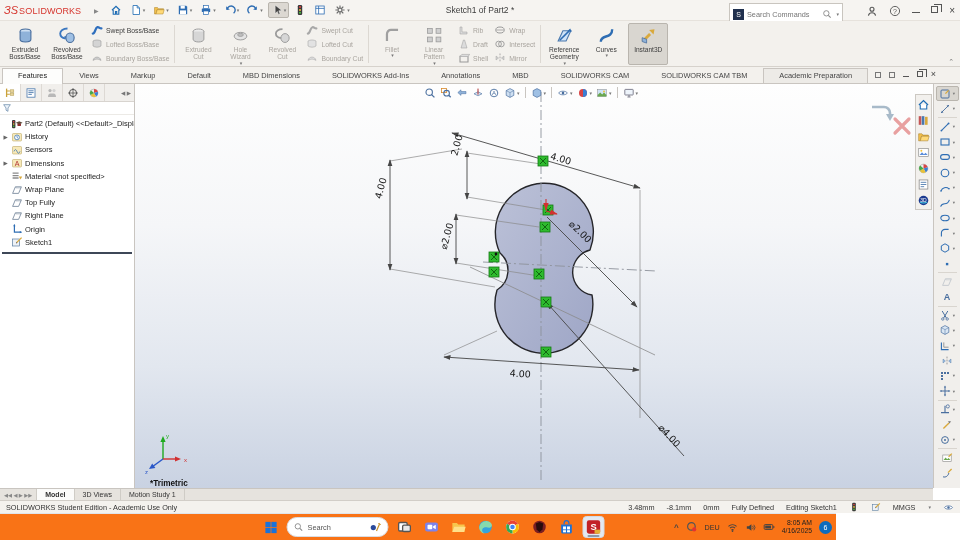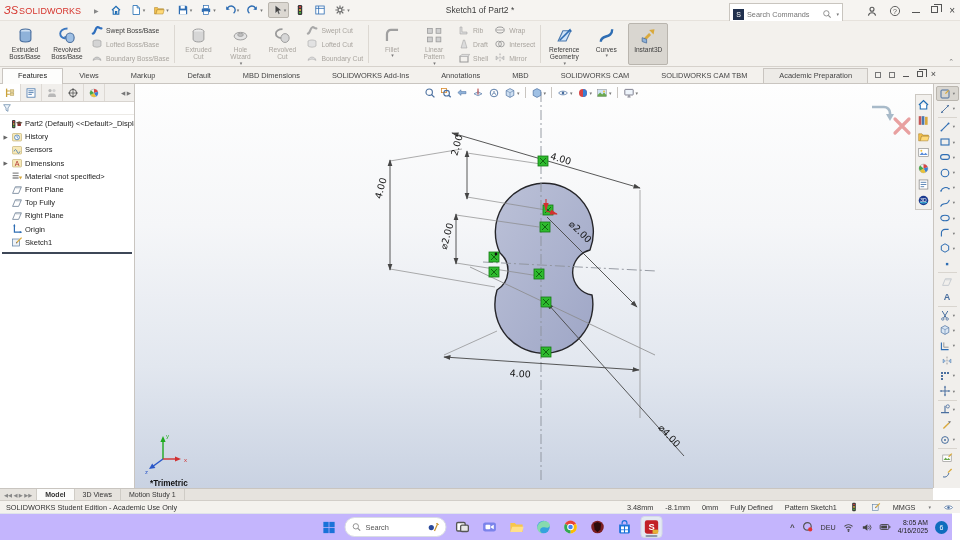--- a/index.html
+++ b/index.html
@@ -74,21 +74,21 @@
 .rtdiv{width:19px;height:1px;background:#d9d5cf;margin:1px 0;flex:none}
 
 #doctabs{position:absolute;left:0;top:488px;width:933px;height:12px;background:#e6e3de;border-top:1px solid #c9c5c0;display:flex;align-items:stretch;font-size:7px}
 #dtnav{display:flex;align-items:center;gap:2px;padding:0 4px;color:#888;font-size:5.2px}
 .dtab{padding:0 8px;display:flex;align-items:center;border-right:1px solid #cfccc6;color:#333;white-space:nowrap}
 .dtab.active{background:#fbfbfa;font-weight:bold;border-left:1px solid #cfccc6}
 
 #status{position:absolute;left:0;top:500px;right:0;height:13px;background:#f4f2ee;border-top:1px solid #d2cec8;display:flex;align-items:center;font-size:7.3px;color:#333;padding:0 6px;gap:12px}
 #status .grow{flex:1}
 
-#taskbar{position:absolute;left:0;top:513px;width:952px;height:27px;background:#c4b5fd;border-top:1px solid #e0e4ea}
+#taskbar{position:absolute;left:0;top:513px;width:836px;height:27px;background:#f97316;border-top:1px solid #e0e4ea}
 #tbcenter{position:absolute;left:calc(50% + 14px);top:0;height:100%;transform:translateX(-50%);display:flex;align-items:center;gap:5px}
 .tbi{width:22px;height:22px;display:flex;align-items:center;justify-content:center;border:1px solid transparent;border-radius:4px;position:relative}
 .tbi.active{background:#e4e9f2;border-color:#d4dbe6}
 .tbi.active::after{content:"";position:absolute;bottom:0;left:50%;transform:translateX(-50%);width:12px;height:2px;border-radius:2px;background:#8d99a8}
 #tbsearch{width:102px;height:20px;border-radius:10px;background:#fff;border:1px solid #d9dde3;display:flex;align-items:center;gap:4px;padding:0 6px;font-size:7.4px;color:#555}
 #tbsearch .lbl{flex:1}
 #tbtray{position:absolute;right:4px;top:0;height:100%;display:flex;align-items:center;gap:7px;font-size:7.2px;color:#333}
 #clock{text-align:right;font-size:6.8px;line-height:1.2;color:#222}
 #badge{width:13px;height:13px;border-radius:50%;background:#0f6cbd;color:#fff;display:flex;align-items:center;justify-content:center;font-size:7px}
 .chev{font-weight:bold;color:#444;font-size:8px}
@@ -596,21 +596,21 @@
           <span class="tlabel">Material &lt;not specified&gt;</span>
         </div>
         <div class="trow">
           <span class="texp"></span>
           <span class="icon">
             <svg width="12" height="12" viewBox="0 0 12 12">
               <path d="M1.6 9.4L4.4 2.8h6L7.6 9.4z" fill="none" stroke="#7d8da0" stroke-width=".9"></path>
               <path d="M4.4 2.8l.6 1.1h5.1" fill="none" stroke="#7d8da0" stroke-width=".5"></path>
             </svg>
           </span>
-          <span class="tlabel">Front Plane</span>
+          <span class="tlabel">Wrap Plane</span>
         </div>
         <div class="trow">
           <span class="texp"></span>
           <span class="icon">
             <svg width="12" height="12" viewBox="0 0 12 12">
               <path d="M1.6 9.4L4.4 2.8h6L7.6 9.4z" fill="none" stroke="#7d8da0" stroke-width=".9"></path>
               <path d="M4.4 2.8l.6 1.1h5.1" fill="none" stroke="#7d8da0" stroke-width=".5"></path>
             </svg>
           </span>
           <span class="tlabel">Top Fully</span>
@@ -1167,21 +1167,21 @@
       <div class="dtab">Motion Study 1</div>
     </div>
 
   <div id="status">
     <span>SOLIDWORKS Student Edition - Academic Use Only</span>
     <span class="grow"></span>
     <span>3.48mm</span>
     <span>-8.1mm</span>
     <span>0mm</span>
     <span>Fully Defined</span>
-    <span>Pattern Sketch1</span>
+    <span>Editing Sketch1</span>
     <span class="icon" id="st-traffic">
         <svg width="10" height="10" viewBox="0 0 12 12">
           <rect x="3.8" y="1" width="4.4" height="10" rx="1.2" fill="#3a3a3a"></rect>
           <circle cx="6" cy="3" r="1" fill="#e84040"></circle>
           <circle cx="6" cy="5.9" r="1" fill="#f4c23a"></circle>
           <circle cx="6" cy="8.8" r="1" fill="#49c43e"></circle>
         </svg>
       </span>
     <span class="icon" id="st-sketch">
         <svg width="10" height="10" viewBox="0 0 12 12">

